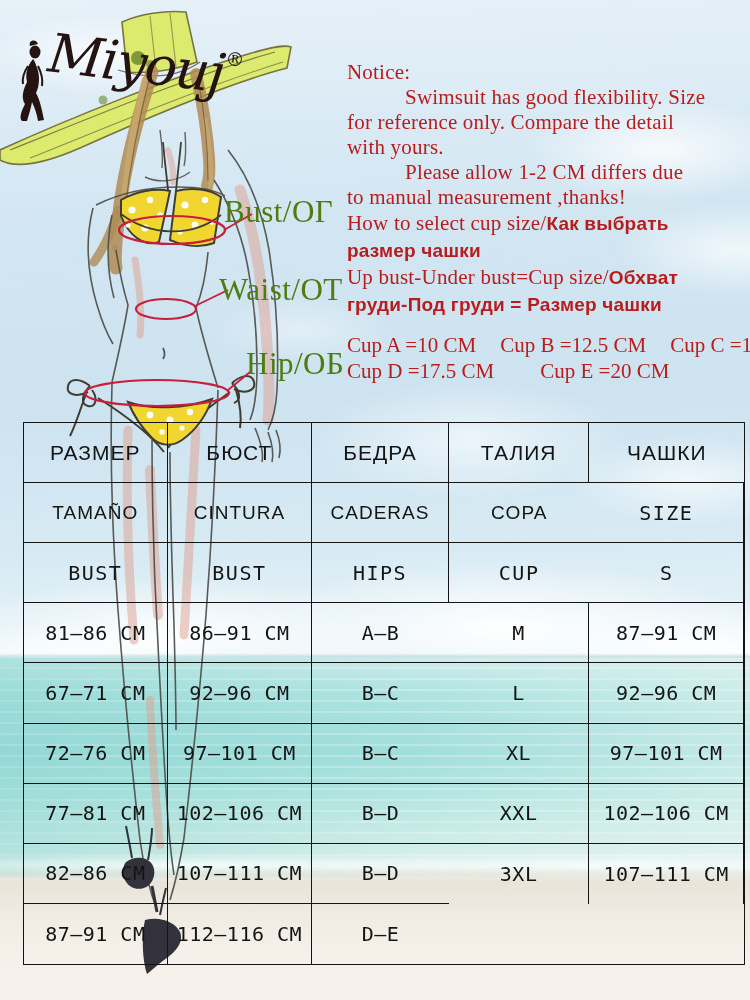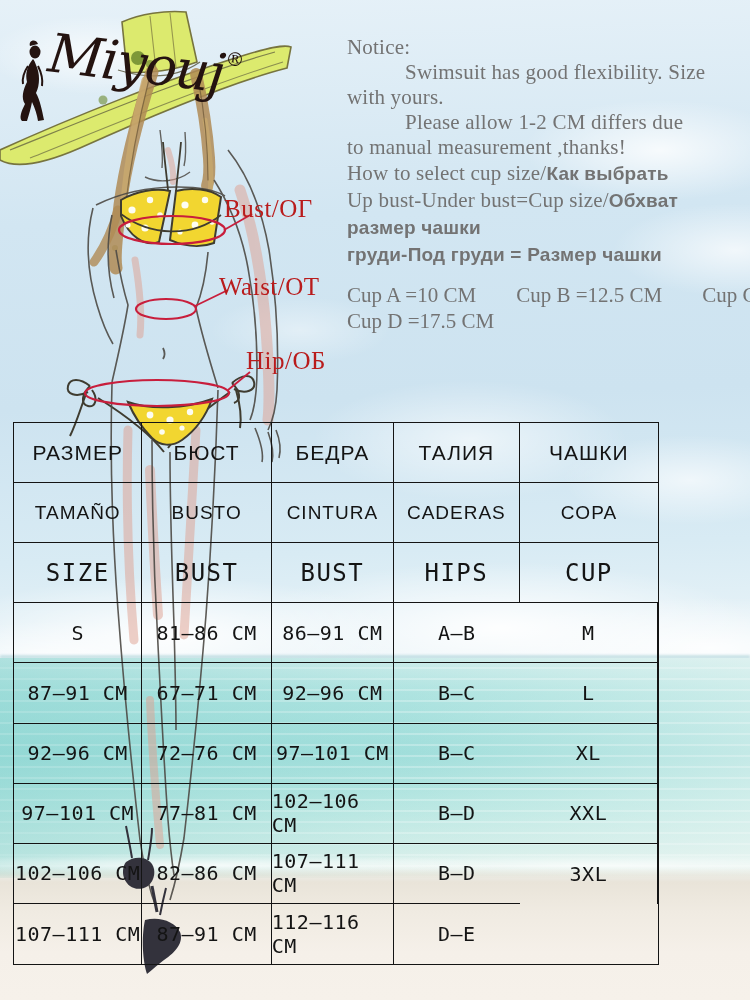--- a/index.html
+++ b/index.html
@@ -35,48 +35,48 @@
   
   #sketch{position:absolute;inset:0;z-index:1;}
 
   
   #logo{position:absolute;left:48px;top:38px;z-index:3;transform:rotate(7deg);
     font-family:"DejaVu Serif",serif;font-style:italic;font-size:54px;line-height:1;
     color:#241310;letter-spacing:-2px;}
   #logo .reg{font-size:19px;font-style:normal;vertical-align:28px;letter-spacing:0;margin-left:1px;}
 
   
-  .mlabel{position:absolute;z-index:3;color:#b91c1c;font-family:"Liberation Serif",serif;
-    font-size:25px;line-height:1;letter-spacing:.5px;white-space:nowrap;}
+  .mlabel{position:absolute;z-index:3;color:#4d7c0f;font-family:"Liberation Serif",serif;
+    font-size:31px;line-height:1;letter-spacing:.5px;white-space:nowrap;}
   #lbl-bust{left:224px;top:196px;}
   #lbl-waist{left:219px;top:274px;}
   #lbl-hip{left:246px;top:348px;}
 
   
-  #notice{position:absolute;left:347px;top:35px;width:404px;z-index:2;color:#737373;}
+  #notice{position:absolute;left:347px;top:60px;width:404px;z-index:2;color:#b91c1c;}
   .nline{font-family:"Liberation Serif",serif;font-size:21px;line-height:25px;letter-spacing:.2px;white-space:nowrap;}
   .nline.indent{padding-left:58px;}
   .nline.tall{line-height:27px;}
   .seg-cyr{font-family:"Liberation Sans",sans-serif;font-weight:700;font-size:19px;}
   #cup-lines{margin-top:14px;}
-  .cupline{font-family:"Liberation Serif",serif;font-size:21px;line-height:26px;display:flex;gap:40px;white-space:nowrap;}
+  .cupline{font-family:"Liberation Serif",serif;font-size:21px;line-height:26px;display:flex;gap:24px;white-space:nowrap;}
   .cupline.wide-gap{gap:46px;}
 
   
-  #size-grid{position:absolute;left:13px;top:422px;width:646px;height:543px;z-index:2;
+  #size-grid{position:absolute;left:23px;top:422px;width:722px;height:543px;z-index:2;
     display:grid;grid-template-columns:144fr 145fr 137fr 141fr 155fr;grid-auto-rows:1fr;
     border:1.5px solid #141414;box-sizing:border-box;}
   .cell{display:flex;align-items:center;justify-content:center;
     border-right:1.4px solid #141414;border-bottom:1.4px solid #141414;
     color:#141414;box-sizing:border-box;}
   .cell.last-col{border-right:none;}
   .cell.last-row{border-bottom:none;}
   .hdr-cyr{font-family:"Liberation Sans",sans-serif;font-size:21px;letter-spacing:1px;}
   .hdr-es{font-family:"Liberation Sans",sans-serif;font-size:19px;letter-spacing:1px;}
-  .hdr-en{font-family:"DejaVu Sans Mono",monospace;font-size:24px;letter-spacing:1.5px;}
+  .hdr-en{font-family:"DejaVu Sans Mono",monospace;font-size:20px;letter-spacing:1.5px;}
   .cell-data{font-family:"DejaVu Sans Mono",monospace;font-size:20px;letter-spacing:.5px;}
 </style>
 </head>
 <body>
 
 <div id="stage">
 
   <div class="sky"></div>
   <div class="clouds"></div>
   <div class="horizon"></div>
@@ -214,48 +214,49 @@
   <div id="logo"><span>Miyouj</span><span class="reg">®</span></div>
 
   <div class="mlabel" id="lbl-bust">Bust/ОГ</div>
   <div class="mlabel" id="lbl-waist">Waist/ОТ</div>
   <div class="mlabel" id="lbl-hip">Hip/ОБ</div>
 
   <div id="notice">
     <div id="notice-lines">
         <div class="nline"><span class="seg-serif">Notice:</span></div>
         <div class="nline indent"><span class="seg-serif">Swimsuit has good flexibility. Size</span></div>
+        <div class="nline"><span class="seg-serif">for reference only. Compare the detail</span></div>
         <div class="nline"><span class="seg-serif">with yours.</span></div>
         <div class="nline indent"><span class="seg-serif">Please allow 1-2 CM differs due</span></div>
         <div class="nline"><span class="seg-serif">to manual measurement ,thanks!</span></div>
         <div class="nline tall"><span class="seg-serif">How to select cup size/</span><span class="seg-cyr">Как выбрать</span></div>
+        <div class="nline tall"><span class="seg-cyr">размер чашки</span></div>
         <div class="nline tall"><span class="seg-serif">Up bust-Under bust=Cup size/</span><span class="seg-cyr">Обхват</span></div>
-        <div class="nline tall"><span class="seg-cyr">размер чашки</span></div>
         <div class="nline tall"><span class="seg-cyr">груди-Под груди = Размер чашки</span></div>
       </div>
     <div id="cup-lines">
         <div class="cupline">
           <span>Cup A =10 CM</span>
           <span>Cup B =12.5 CM</span>
           <span>Cup C =15 CM</span>
         </div>
         <div class="cupline wide-gap">
           <span>Cup D =17.5 CM</span>
+          <span>Cup E =20 CM</span>
         </div>
       </div>
   </div>
 
   <div id="size-grid">
       <div class="cell hdr-cyr">РАЗМЕР</div>
       <div class="cell hdr-cyr">БЮСТ</div>
       <div class="cell hdr-cyr">БЕДРА</div>
       <div class="cell hdr-cyr">ТАЛИЯ</div>
       <div class="cell hdr-cyr last-col">ЧАШКИ</div>
       <div class="cell hdr-es">TAMAÑO</div>
-      <div class="cell hdr-es">BUSTO</div>
       <div class="cell hdr-es">CINTURA</div>
       <div class="cell hdr-es">CADERAS</div>
       <div class="cell hdr-es last-col">COPA</div>
       <div class="cell hdr-en">SIZE</div>
       <div class="cell hdr-en">BUST</div>
       <div class="cell hdr-en">BUST</div>
       <div class="cell hdr-en">HIPS</div>
       <div class="cell hdr-en last-col">CUP</div>
       <div class="cell cell-data">S</div>
       <div class="cell cell-data">81–86 CM</div>

